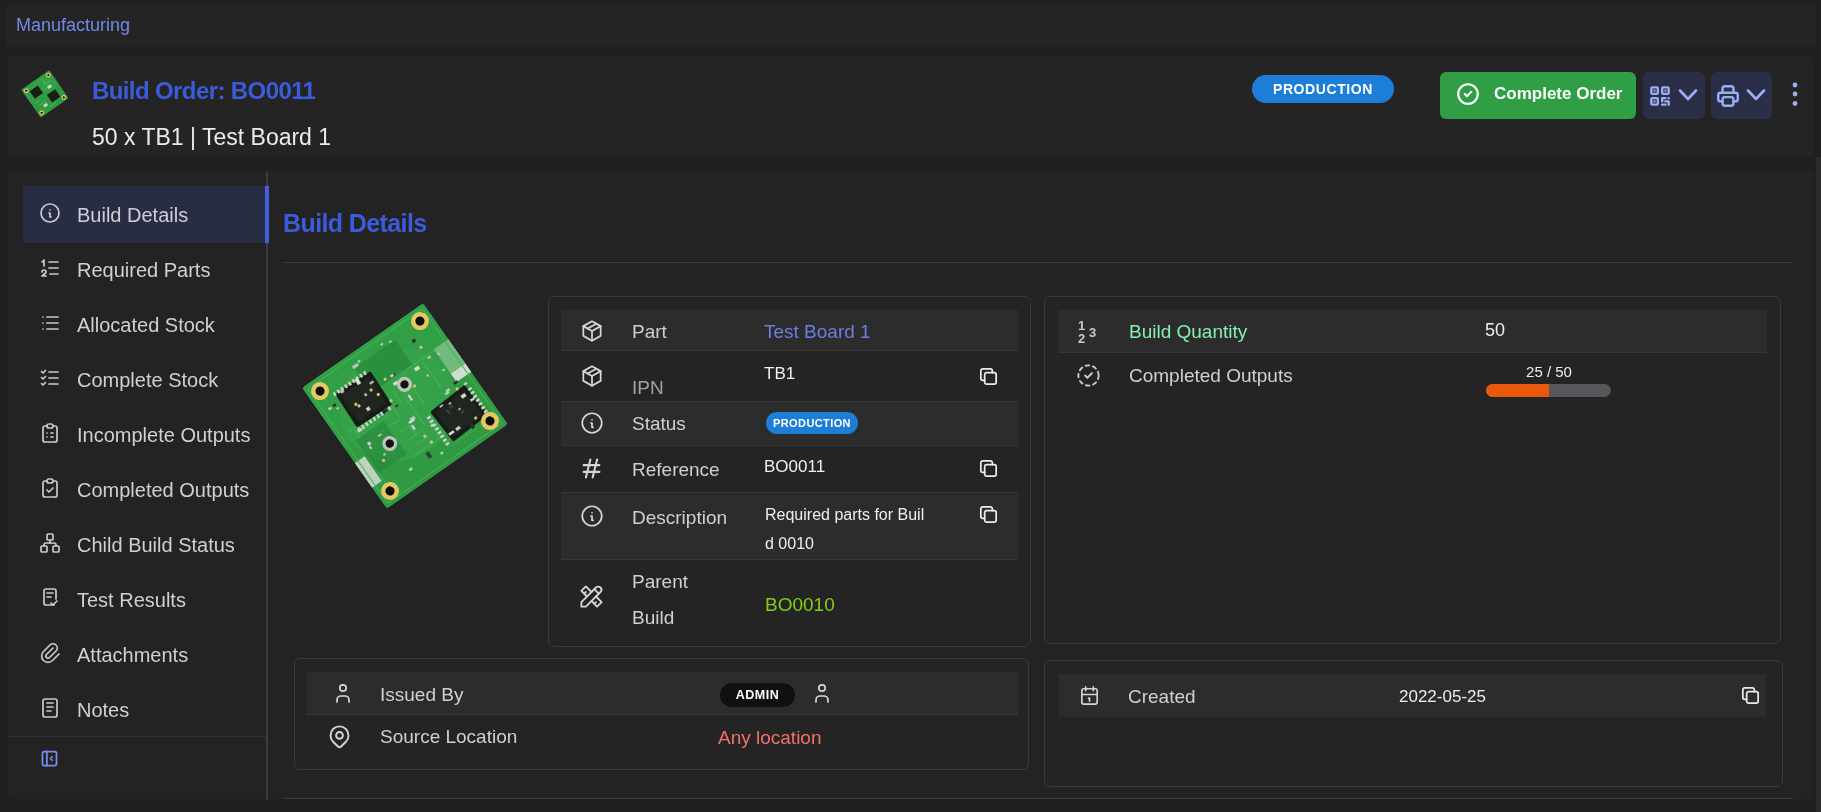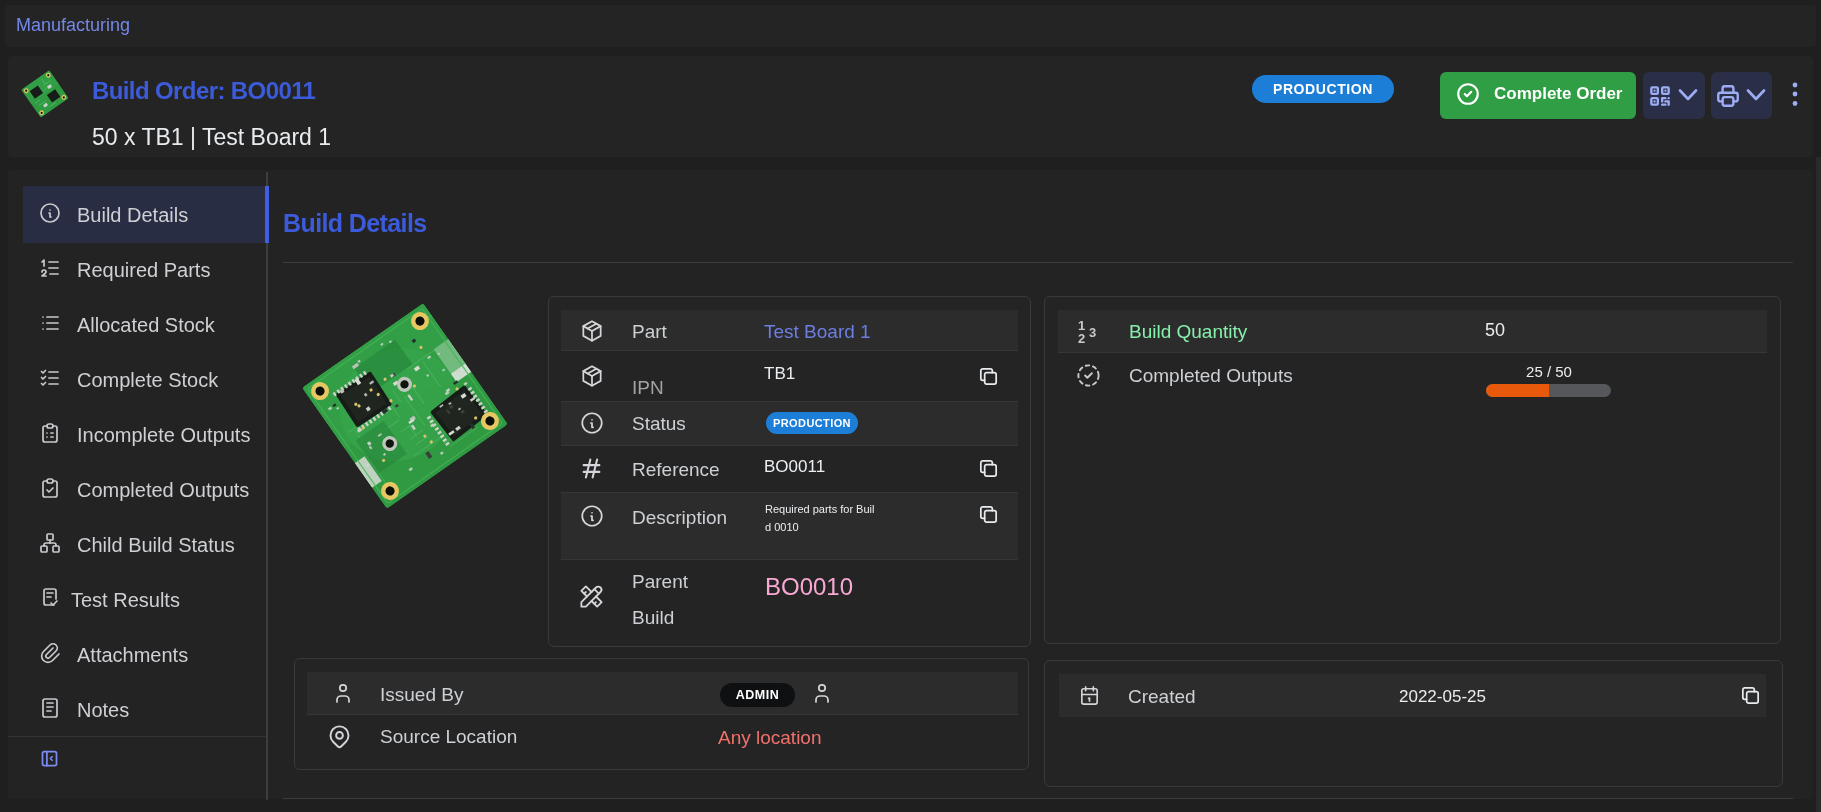--- a/index.html
+++ b/index.html
@@ -143,21 +143,21 @@
         <path d="M6 15v-1a2 2 0 0 1 2 -2h8a2 2 0 0 1 2 2v1"></path>
         <path d="M12 9v3"></path>
       </svg>
     <div class="abs" style="left:77px;top:534px;">Child Build Status</div>
     <svg class="abs" style="left:38px;top:586px;" width="24" height="24" viewBox="0 0 24 24" fill="none" stroke="#c8cace" stroke-width="1.7" stroke-linecap="round" stroke-linejoin="round">
         <path d="M16 19h-8a2 2 0 0 1 -2 -2v-12a2 2 0 0 1 2 -2h8a2 2 0 0 1 2 2v8"></path>
         <path d="M9 7h6"></path>
         <path d="M9 11h4"></path>
         <path d="M13 17l2 2l4 -4"></path>
       </svg>
-    <div class="abs" style="left:71px;top:589px;text-align:right;">Test Results</div>
+    <div class="abs" style="left:77px;top:589px;text-align:right;">Test Results</div>
     <svg class="abs" style="left:38px;top:641px;" width="24" height="24" viewBox="0 0 24 24" fill="none" stroke="#c8cace" stroke-width="1.7" stroke-linecap="round" stroke-linejoin="round">
         <path d="M15 7l-6.5 6.5a1.5 1.5 0 0 0 3 3l6.5 -6.5a3 3 0 0 0 -6 -6l-6.5 6.5a4.5 4.5 0 0 0 9 9l6.5 -6.5"></path>
       </svg>
     <div class="abs" style="left:77px;top:644px;">Attachments</div>
     <svg class="abs" style="left:38px;top:696px;" width="24" height="24" viewBox="0 0 24 24" fill="none" stroke="#c8cace" stroke-width="1.7" stroke-linecap="round" stroke-linejoin="round">
         <rect x="5" y="3" width="14" height="18" rx="2"></rect>
         <path d="M9 7h6"></path>
         <path d="M9 11h6"></path>
         <path d="M9 15h4"></path>
       </svg>
@@ -397,36 +397,36 @@
         <rect x="8" y="8" width="12" height="12" rx="2"></rect>
         <path d="M16 8v-2a2 2 0 0 0 -2 -2h-8a2 2 0 0 0 -2 2v8a2 2 0 0 0 2 2h2"></path>
       </svg>
 
     <svg class="abs" style="left:579px;top:503px;" width="26" height="26" viewBox="0 0 24 24" fill="none" stroke="#d4d6d9" stroke-width="1.6" stroke-linecap="round" stroke-linejoin="round">
         <circle cx="12" cy="12" r="9"></circle>
         <path d="M12 9h.01"></path>
         <path d="M11 12h1v4h1"></path>
       </svg>
     <div class="abs" style="left:632px;top:507px;font-size:19px;color:#cdd0d4;">Description</div>
-    <div class="abs" style="left:765px;top:500px;font-size:11px;color:#eceff1;line-height:18px;">Required parts for Buil<br>d 0010</div>
+    <div class="abs" style="left:765px;top:500px;font-size:16px;color:#eceff1;line-height:29px;">Required parts for Buil<br>d 0010</div>
     <svg class="abs" style="left:977px;top:503px;" width="23" height="23" viewBox="0 0 24 24" fill="none" stroke="#e9ecef" stroke-width="1.8" stroke-linecap="round" stroke-linejoin="round">
         <rect x="8" y="8" width="12" height="12" rx="2"></rect>
         <path d="M16 8v-2a2 2 0 0 0 -2 -2h-8a2 2 0 0 0 -2 2v8a2 2 0 0 0 2 2h2"></path>
       </svg>
 
     <svg class="abs" style="left:578px;top:583px;" width="27" height="27" viewBox="0 0 24 24" fill="none" stroke="#d4d6d9" stroke-width="1.6" stroke-linecap="round" stroke-linejoin="round">
         <path d="M3 21h4l13 -13a1.5 1.5 0 0 0 -4 -4l-13 13v4"></path>
         <path d="M14.5 5.5l4 4"></path>
         <path d="M12 8l-5 -5l-4 4l5 5"></path>
         <path d="M7 8l-1.5 1.5"></path>
         <path d="M16 12l5 5l-4 4l-5 -5"></path>
         <path d="M16 17l-1.5 1.5"></path>
       </svg>
     <div class="abs" style="left:632px;top:564px;font-size:19px;color:#cdd0d4;line-height:36px;">Parent<br>Build</div>
-    <div class="abs" style="left:765px;top:573px;font-size:24px;color:#f9a8d4;">BO0010</div>
+    <div class="abs" style="left:765px;top:594px;font-size:19px;color:#84cc16;">BO0010</div>
   </div>
 
   <div class="panel" style="left:1044px;top:296px;width:737px;height:348px;"></div>
   <div id="right-table" style="position:absolute;left:0;top:0;">
     <div class="stripe" style="left:1058px;top:310px;width:709px;height:42px;"></div>
     <div class="row-line" style="left:1058px;top:352px;width:709px;"></div>
 
     <svg class="abs" style="left:1078px;top:319px;" width="21" height="25" viewBox="0 0 21 25">
       <text x="0" y="11" font-size="13" font-weight="bold" fill="#c8cace" font-family="Liberation Sans, sans-serif">1</text>
       <text x="0" y="24" font-size="13" font-weight="bold" fill="#c8cace" font-family="Liberation Sans, sans-serif">2</text>

